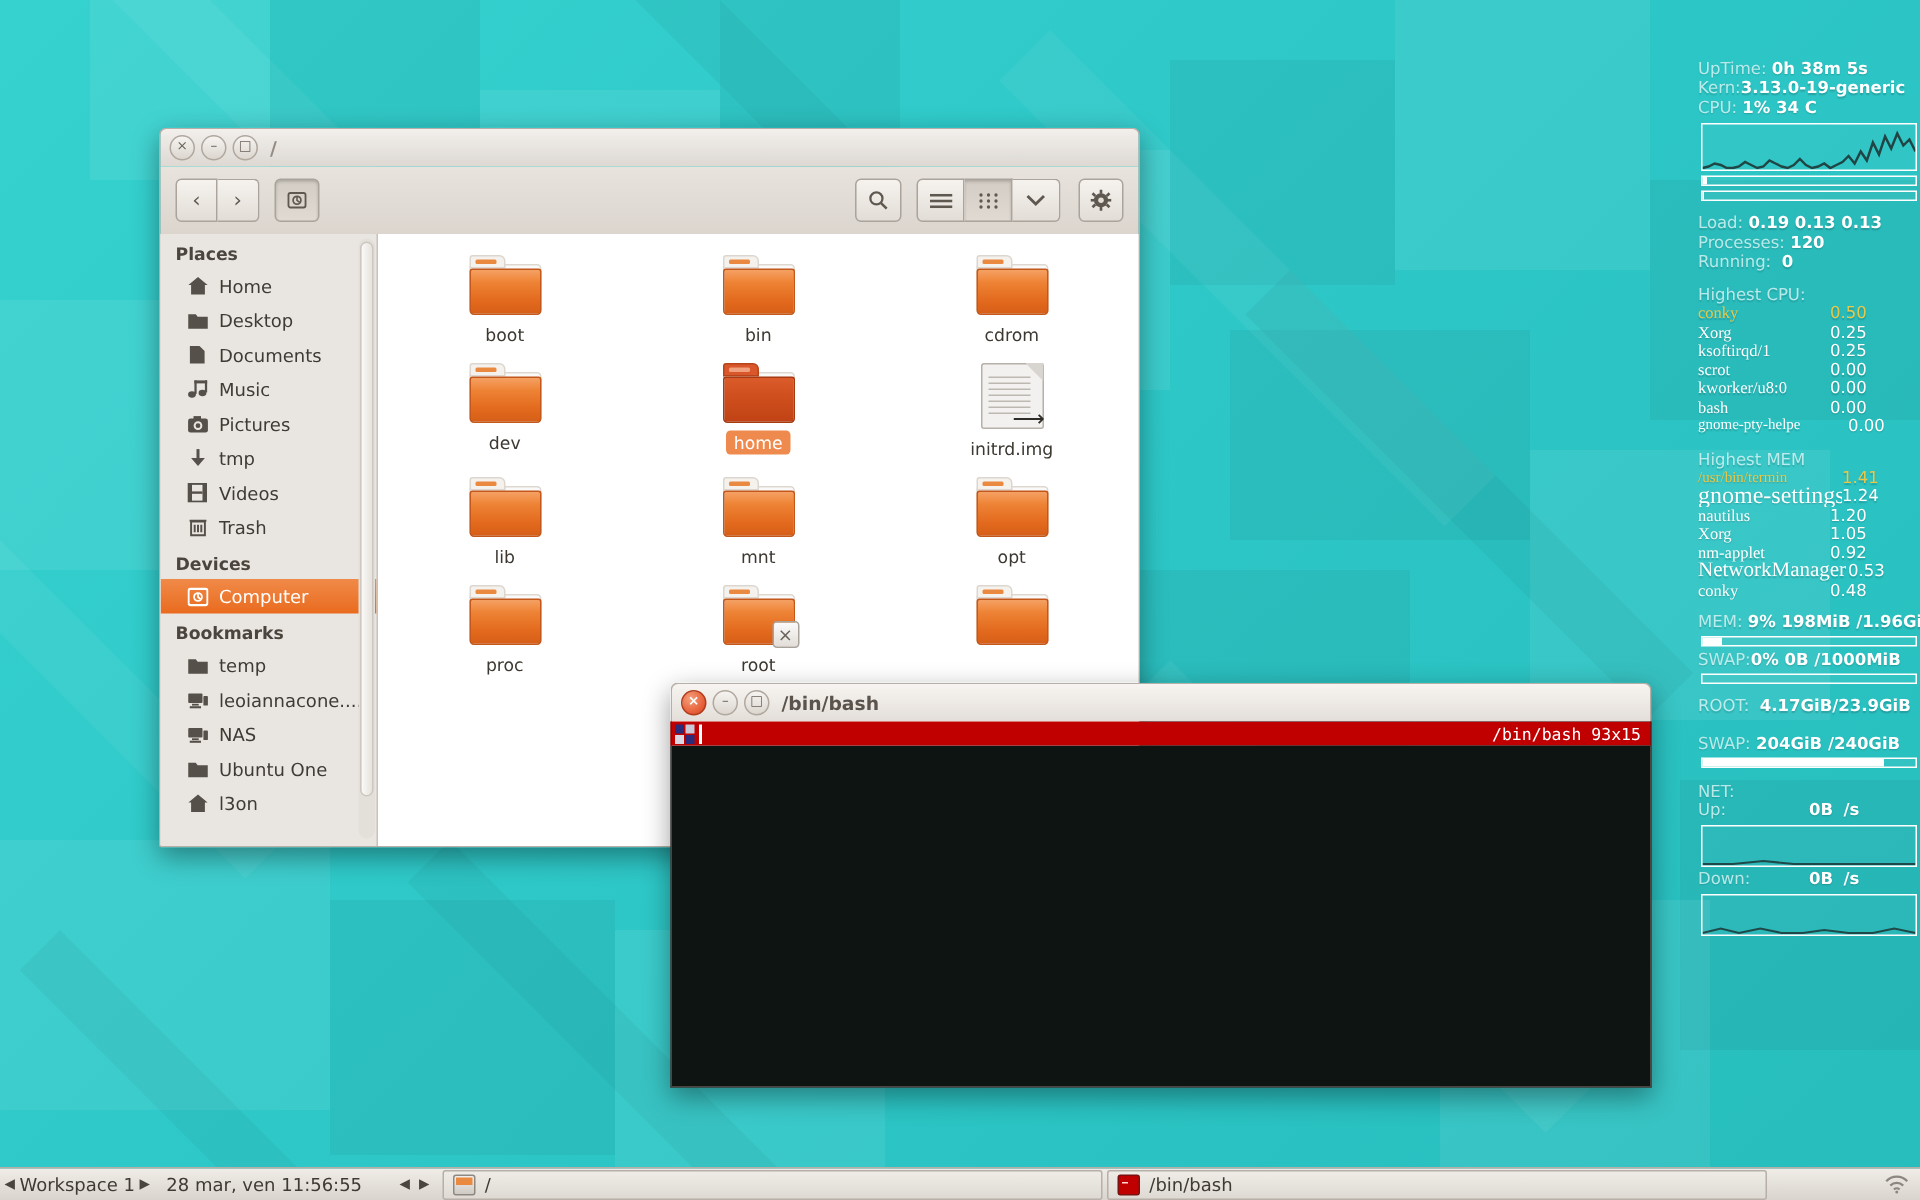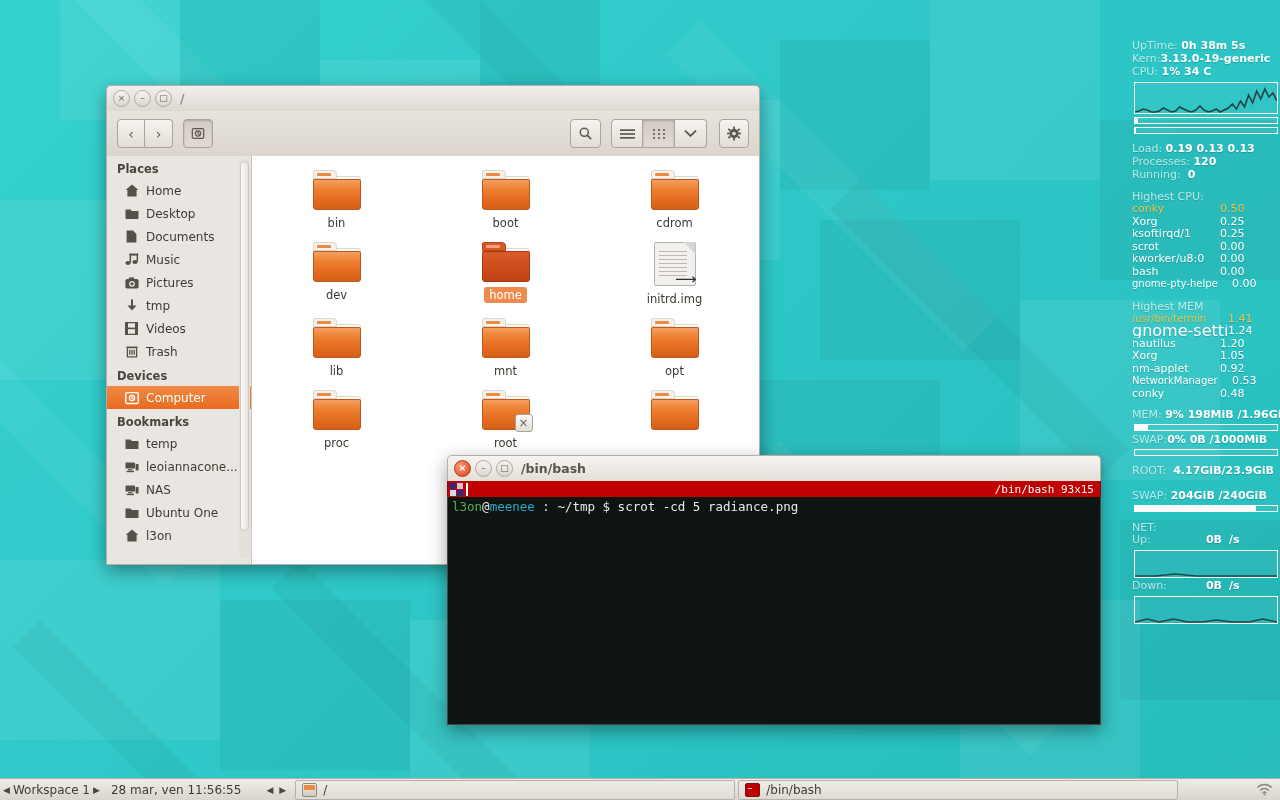--- a/index.html
+++ b/index.html
@@ -143,21 +143,21 @@
   .ck-lbl{color:#d8f4f4;opacity:.82;}
   .ck-val{color:#ffffff;font-weight:bold;}
   .ck-row{display:flex;white-space:nowrap;line-height:12px;margin-bottom:1px;}
   .ck-sec{margin-top:9px;}
   .ck-graph{border:1px solid #ffffff;height:30px;margin:4px 2px 2px 2px;
     position:relative;overflow:hidden;background:rgba(255,255,255,.03);}
   .ck-bar{border:1px solid #ffffff;height:7px;margin:3px 2px;position:relative;
     background:rgba(255,255,255,.05);box-sizing:border-box;}
   .ck-bar i{display:block;height:100%;background:#ffffff;}
   .proc{display:flex;justify-content:flex-start;line-height:12.5px;}
-  .proc .nm{width:88px;overflow:hidden;white-space:nowrap;}
+  .proc .nm{width:88px;overflow:hidden;white-space:nowrap;font-family:Liberation Serif, serif;}
   .proc.top .nm,.proc.top .vl{color:#e8c84a;}
   .proc .vl{font-variant-numeric:tabular-nums;}
   .spark{position:absolute;left:0;bottom:0;width:100%;height:100%;}
 
   
   #taskbar{position:absolute;left:0;bottom:0;width:1280px;height:22px;
     background:linear-gradient(#f0ece7,#d9d4cd);border-top:1px solid #b5aea6;
     display:flex;align-items:center;font-size:12px;color:#3f3a34;
     box-sizing:border-box;}
   .arrw{color:#4a453e;font-size:9px;padding:0 3px;}
@@ -448,32 +448,32 @@
       <div class="fgrid">
 
         <div class="fitem">
           <div class="folder">
             <div class="bk"></div>
               <div class="tab">
                 <i></i>
               </div>
               <div class="fr"></div>
           </div>
+          <div class="flabel">boot</div>
+        </div>
+
+        <div class="fitem">
+          <div class="folder">
+            <div class="bk"></div>
+              <div class="tab">
+                <i></i>
+              </div>
+              <div class="fr"></div>
+          </div>
           <div class="flabel">bin</div>
-        </div>
-
-        <div class="fitem">
-          <div class="folder">
-            <div class="bk"></div>
-              <div class="tab">
-                <i></i>
-              </div>
-              <div class="fr"></div>
-          </div>
-          <div class="flabel">boot</div>
         </div>
 
         <div class="fitem">
           <div class="folder">
             <div class="bk"></div>
               <div class="tab">
                 <i></i>
               </div>
               <div class="fr"></div>
           </div>
@@ -607,23 +607,20 @@
       <span style="background:#2b2b7a"></span>
         <span style="background:#c8c8d8"></span>
       <span style="background:#d8d8e4"></span>
         <span style="background:#2b2b7a"></span>
     </span>
     <span style="display:inline-block;width:2px;height:13px;background:#fff;margin-left:3px"></span>
     <span class="lbl">/bin/bash 93x15</span>
   </div>
 
   <div id="term-body">
-    <div>
-      <span class="t-green">l3on</span><span class="t-white">@</span><span class="t-cyan">meenee</span><span class="t-white"> : </span><span class="t-white">~/tmp</span><span class="t-white">&nbsp;</span><span class="t-white">$</span><span class="t-white">&nbsp;</span><span class="t-white">scrot -cd 5 radiance.png</span>
-    </div>
   </div>
 </div>
 
 <div id="conky">
   <div class="ck-row">
     <span class="ck-lbl">UpTime:</span>&nbsp;<span class="ck-val">0h 38m 5s</span>
   </div>
   <div class="ck-row">
     <span class="ck-lbl">Kern:</span>
       <span class="ck-val">3.13.0-19-generic</span>
@@ -704,21 +701,21 @@
       </div>
     <div class="proc">
         <span class="nm">Xorg</span>
         <span class="vl">1.05</span>
       </div>
     <div class="proc">
         <span class="nm">nm-applet</span>
         <span class="vl">0.92</span>
       </div>
     <div class="proc">
-        <span class="nm" style="width:100px;font-size:10px">NetworkManager</span>
+        <span class="nm" style="width:100px;font-size:14px">NetworkManager</span>
         <span class="vl">0.53</span>
       </div>
     <div class="proc">
         <span class="nm">conky</span>
         <span class="vl">0.48</span>
       </div>
   </div>
 
   <div class="ck-sec">
     <div class="ck-row">

